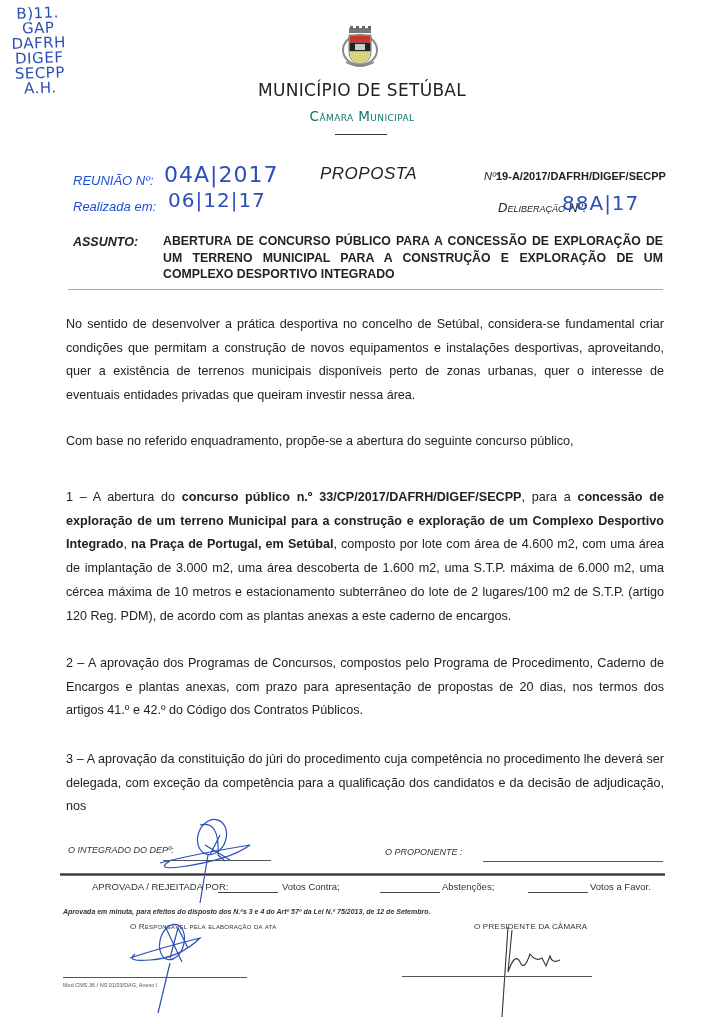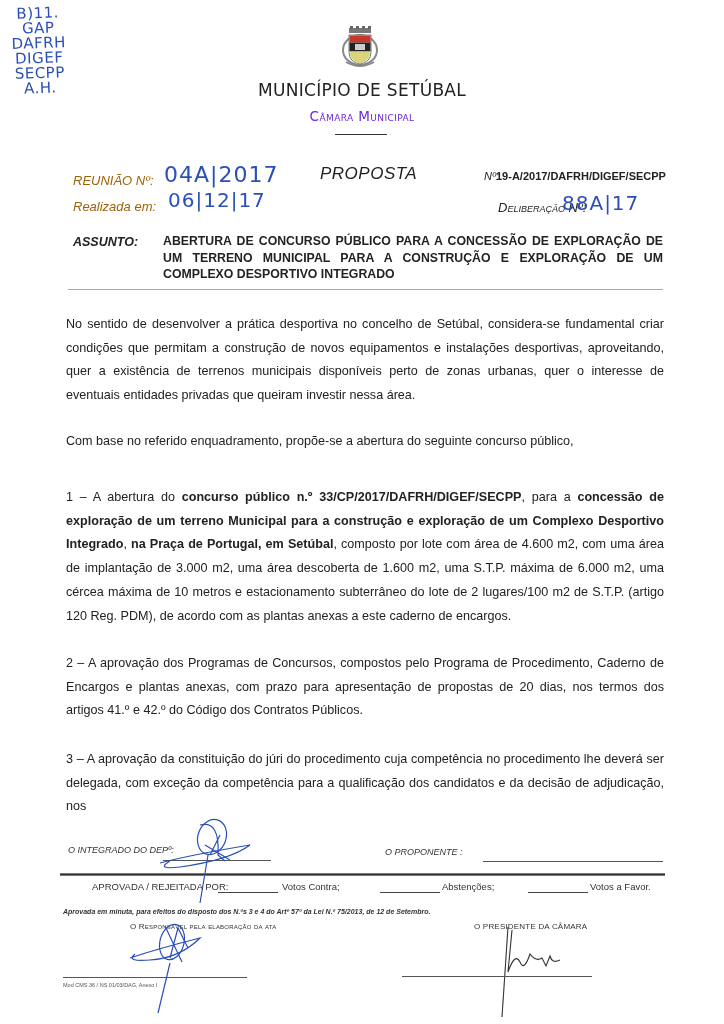--- a/index.html
+++ b/index.html
@@ -11,25 +11,25 @@
     
     .corner-note { position: absolute; left: 4px; top: 6px; width: 70px; text-align: center;
       font-size: 15px; line-height: 15px; letter-spacing: 0.5px; transform: rotate(-2deg); }
     .corner-note div { font-weight: normal; }
 
     
     .crest { position: absolute; left: 340px; top: 26px; width: 40px; height: 42px; }
     .muni-title { position: absolute; left: 0; width: 724px; top: 80px; text-align: center;
       font-family: "DejaVu Sans", sans-serif; font-size: 17px; letter-spacing: 0.3px; color: #222; }
     .muni-sub { position: absolute; left: 0; width: 724px; top: 108px; text-align: center;
-      font-family: "DejaVu Sans", sans-serif; font-size: 13.5px; color: #6d28d9; font-variant: small-caps; letter-spacing: 0.4px; }
+      font-family: "DejaVu Sans", sans-serif; font-size: 13.5px; color: #0f766e; font-variant: small-caps; letter-spacing: 0.4px; }
     .header-rule { position: absolute; left: 335px; top: 134px; width: 52px; border-top: 1.2px solid #333; }
 
     
-    .lbl-italic { position: absolute; font-family: "Liberation Sans", sans-serif; font-style: italic; font-size: 13px; color: #a16207; }
+    .lbl-italic { position: absolute; font-family: "Liberation Sans", sans-serif; font-style: italic; font-size: 13px; color: #1d4ed8; }
     .meeting-no-label { left: 73px; top: 173px; }
     .held-on-label { left: 73px; top: 199px; }
     .meeting-no-value { position: absolute; left: 164px; top: 162px; font-size: 22px; letter-spacing: 1px; }
     .held-on-value { position: absolute; left: 168px; top: 188px; font-size: 20px; letter-spacing: 1px; }
     .proposta { position: absolute; left: 320px; top: 164px; font-style: italic; font-size: 17px; letter-spacing: 0.5px; color: #222; }
     .num-label { position: absolute; left: 467px; top: 170px; font-style: italic; font-size: 11px; color: #222; margin-left: 17px; }
     .num-value { position: absolute; left: 496px; top: 170px; font-weight: bold; font-size: 11px; color: #222; }
     .delib-label { position: absolute; left: 462px; top: 200px; font-style: italic; font-size: 13px; color: #222; font-variant: small-caps; margin-left: 36px; }
     .delib-value { position: absolute; left: 562px; top: 191px; font-size: 20px; letter-spacing: 1px; }
 

